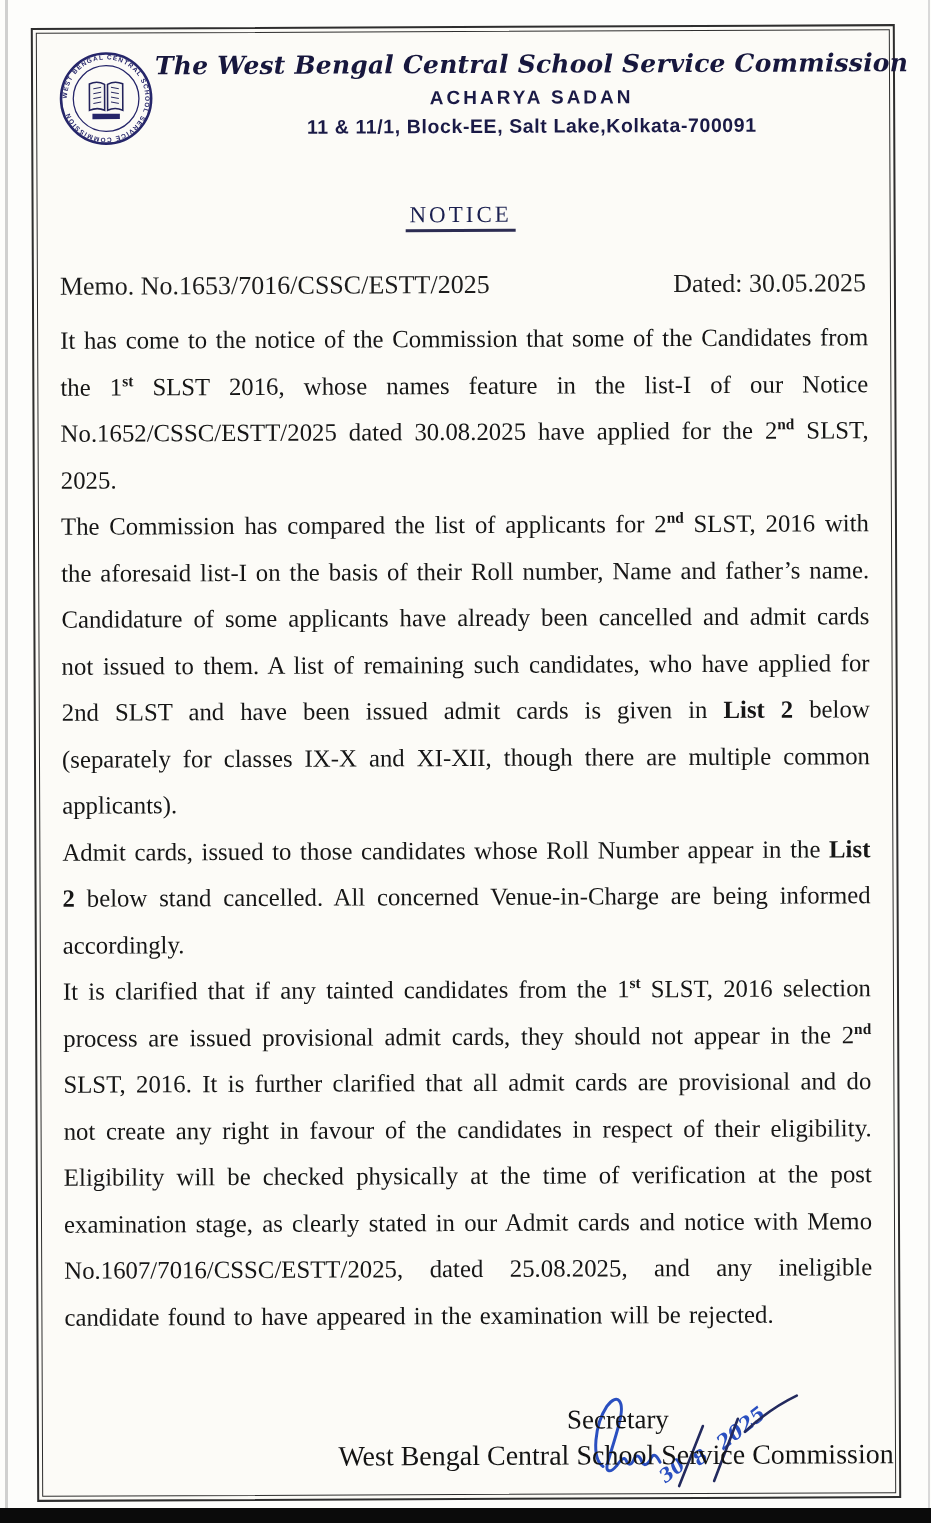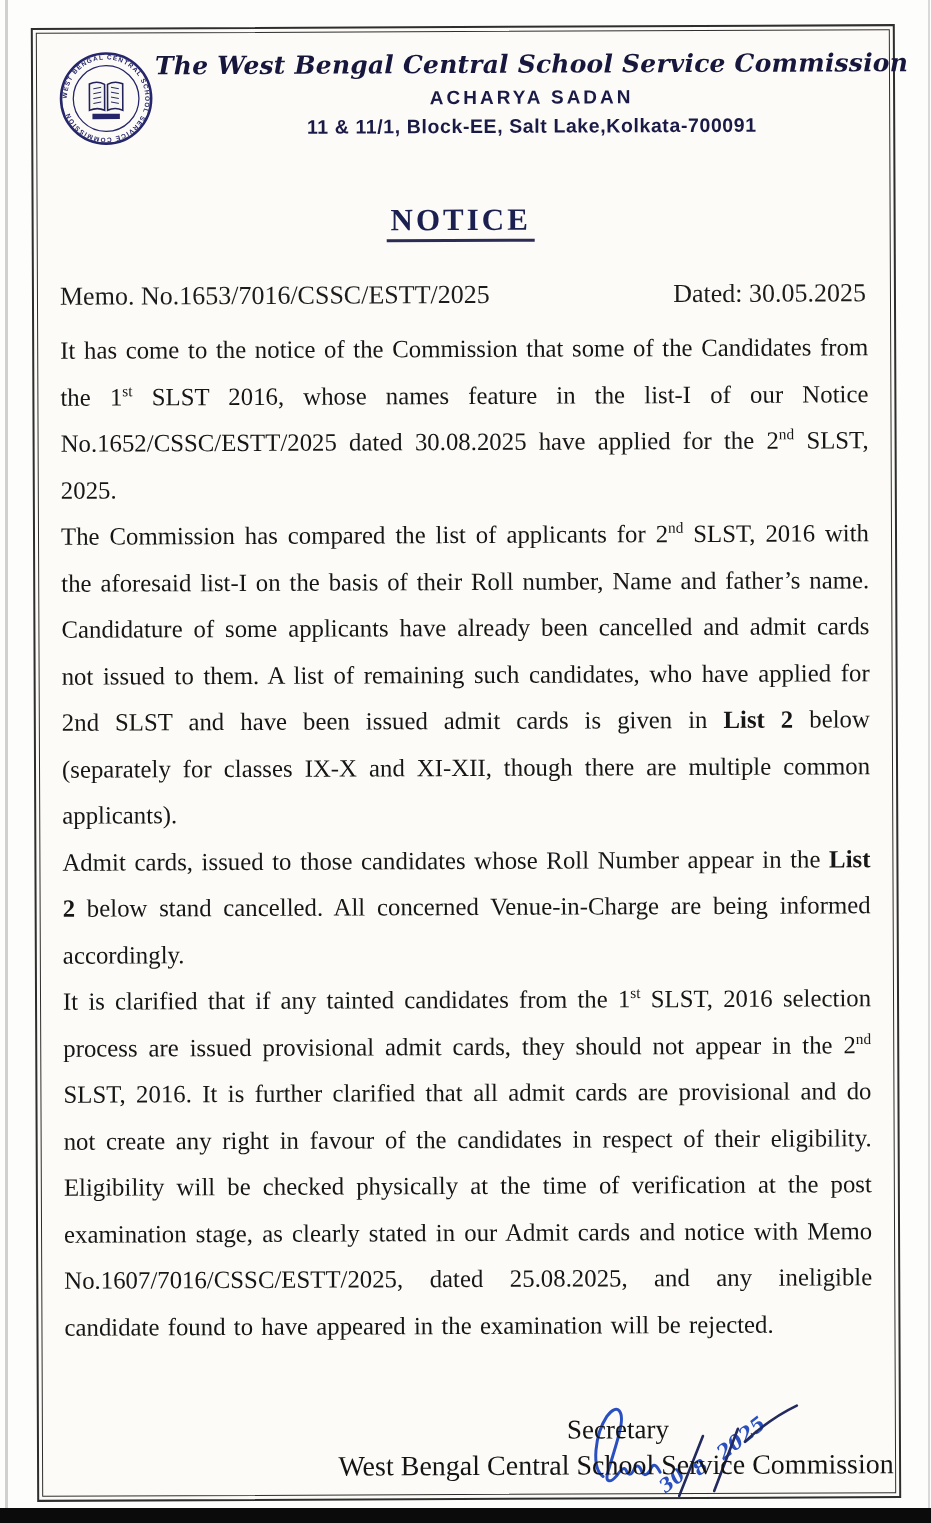--- a/index.html
+++ b/index.html
@@ -38,37 +38,37 @@
     letter-spacing:3px;color:#1a1a46;margin-top:8px;
   }
   .sub-address{
     font-family:"Liberation Sans", sans-serif;font-weight:bold;font-size:19.5px;
     letter-spacing:.6px;color:#1a1a46;margin-top:6px;
   }
 
   
   .notice-wrap{text-align:center;margin-top:52px;}
   .notice-title{
-    display:inline-block;font-weight:bold;font-size:31px;letter-spacing:3px;
+    display:inline-block;font-weight:normal;font-size:23px;letter-spacing:3px;
     color:var(--heading);border-bottom:3.5px solid #2c2c52;padding:0 4px 1px 4px;
   }
 
   
   .memo-row{
     display:flex;justify-content:space-between;align-items:baseline;
     margin:38px 4px 0 8px;font-size:26px;
   }
 
   
   .body-text{margin:16px 2px 0 8px;}
   .body-text p{
     font-size:24.8px;line-height:46.5px;text-align:justify;
     word-spacing:2px;color:#161616;
   }
-  .body-text sup{font-size:.62em;line-height:0;vertical-align:super;}
+  .body-text sup{font-size:.62em;line-height:0;vertical-align:super;font-weight:bold;}
   .body-text .b{font-weight:bold;}
 
   
   .footer{position:relative;margin-top:4px;height:140px;}
   .sig-svg{position:absolute;right:72px;top:-18px;}
   .sec-line{font-size:27px;text-align:center;transform:translateX(152px);margin-top:66px;color:#141414;}
   .org-line{font-size:28px;text-align:center;transform:translateX(150px);margin-top:4px;color:#141414;white-space:nowrap;}
 </style>
 </head>
 <body>

